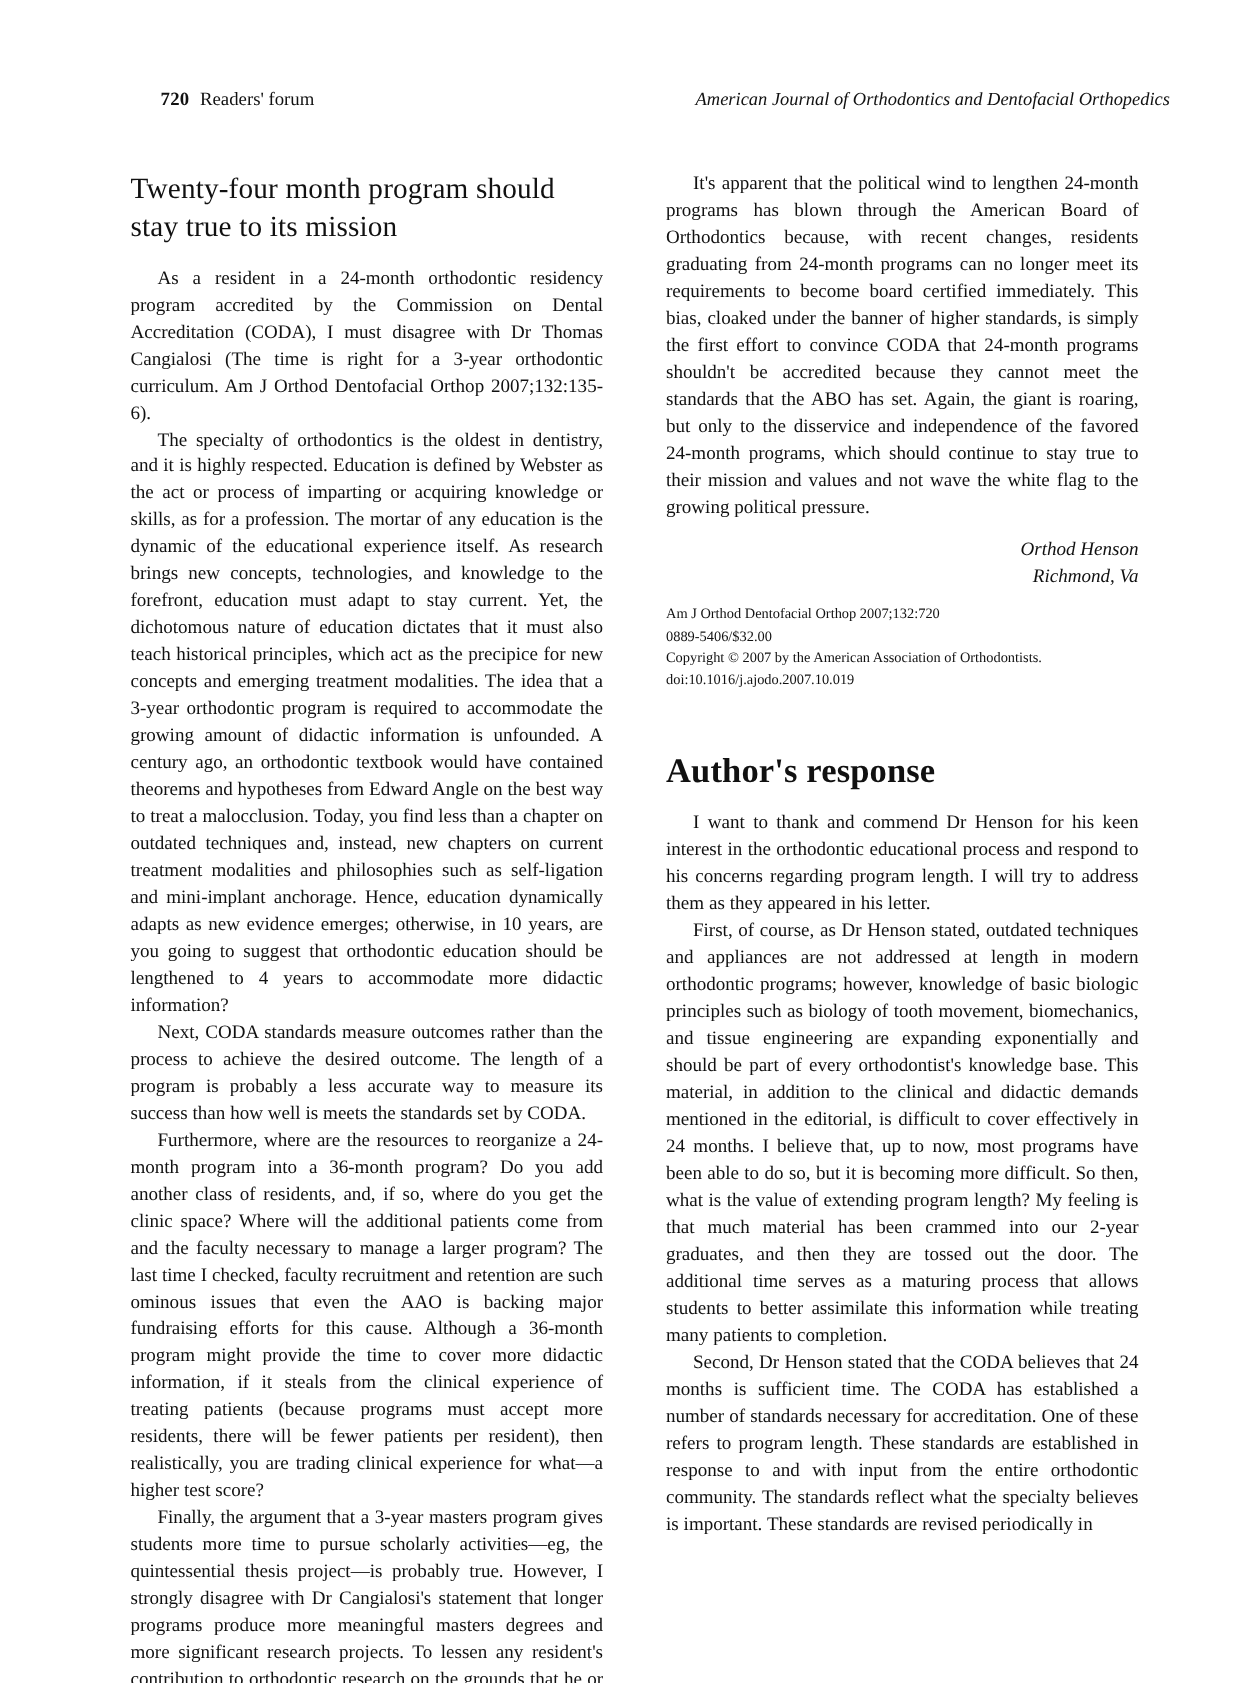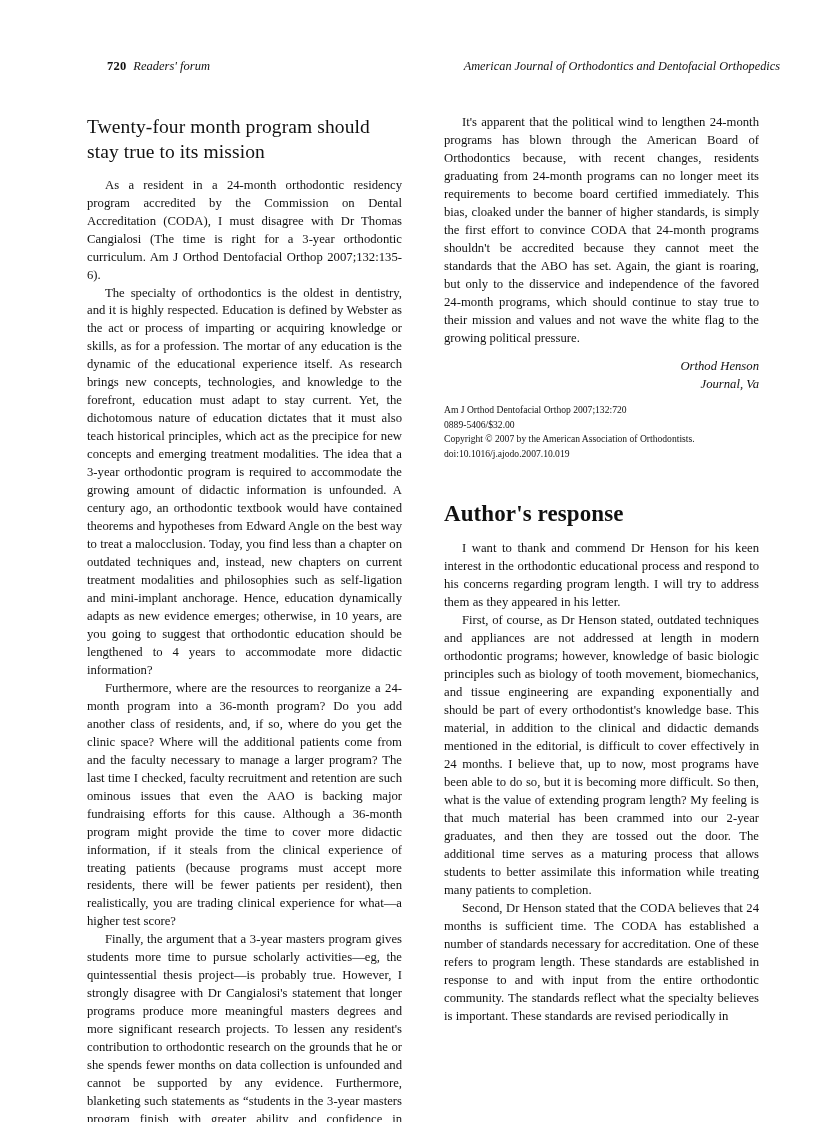--- a/index.html
+++ b/index.html
@@ -33,21 +33,20 @@
     align-items: baseline;
     gap: 7px;
   }
   .rh-folio {
     font-size: 12.5px;
     font-weight: bold;
     letter-spacing: 0.2px;
   }
   .rh-section {
     font-size: 12.5px;
-    font-style: italic;
   }
   .rh-right {
     text-align: right;
     font-style: italic;
     font-size: 12.3px;
     line-height: 1.42;
   }
 
   
   .columns {
@@ -116,30 +115,31 @@
       <div>American Journal of Orthodontics and Dentofacial Orthopedics</div>
     </div>
   </div>
 
   <div class="columns">
 
     <div class="col">
       <h1 class="article-title">Twenty-four month program should stay true to its mission</h1>
       <p class="body">As a resident in a 24-month orthodontic residency program accredited by the Commission on Dental Accreditation (CODA), I must disagree with Dr Thomas Cangialosi (The time is right for a 3-year orthodontic curriculum. Am J Orthod Dentofacial Orthop 2007;132:135-6).</p>
       <p class="body">The specialty of orthodontics is the oldest in dentistry, and it is highly respected. Education is defined by Webster as the act or process of imparting or acquiring knowledge or skills, as for a profession. The mortar of any education is the dynamic of the educational experience itself. As research brings new concepts, technologies, and knowledge to the forefront, education must adapt to stay current. Yet, the dichotomous nature of education dictates that it must also teach historical principles, which act as the precipice for new concepts and emerging treatment modalities. The idea that a 3-year orthodontic program is required to accommodate the growing amount of didactic information is unfounded. A century ago, an orthodontic textbook would have contained theorems and hypotheses from Edward Angle on the best way to treat a malocclusion. Today, you find less than a chapter on outdated techniques and, instead, new chapters on current treatment modalities and philosophies such as self-ligation and mini-implant anchorage. Hence, education dynamically adapts as new evidence emerges; otherwise, in 10 years, are you going to suggest that orthodontic education should be lengthened to 4 years to accommodate more didactic information?</p>
+      <p class="body">Next, CODA standards measure outcomes rather than the process to achieve the desired outcome. The length of a program is probably a less accurate way to measure its success than how well is meets the standards set by CODA.</p>
       <p class="body">Furthermore, where are the resources to reorganize a 24-month program into a 36-month program? Do you add another class of residents, and, if so, where do you get the clinic space? Where will the additional patients come from and the faculty necessary to manage a larger program? The last time I checked, faculty recruitment and retention are such ominous issues that even the AAO is backing major fundraising efforts for this cause. Although a 36-month program might provide the time to cover more didactic information, if it steals from the clinical experience of treating patients (because programs must accept more residents, there will be fewer patients per resident), then realistically, you are trading clinical experience for what—a higher test score?</p>
       <p class="body">Finally, the argument that a 3-year masters program gives students more time to pursue scholarly activities—eg, the quintessential thesis project—is probably true. However, I strongly disagree with Dr Cangialosi's statement that longer programs produce more meaningful masters degrees and more significant research projects. To lessen any resident's contribution to orthodontic research on the grounds that he or she spends fewer months on data collection is unfounded and cannot be supported by any evidence. Furthermore, blanketing such statements as “students in the 3-year masters program finish with greater ability and confidence in diagnosis and treatment planning” cannot be supported by any literature and is empirically false; otherwise, CODA would have already mandated longer residency terms. To say, without knowledge, that my abilities to diagnose and treat a patient are substandard when compared with my peers graduating from longer programs is flatly uneducational.</p>
     </div>
 
     <div class="col">
       <p class="body">It's apparent that the political wind to lengthen 24-month programs has blown through the American Board of Orthodontics because, with recent changes, residents graduating from 24-month programs can no longer meet its requirements to become board certified immediately. This bias, cloaked under the banner of higher standards, is simply the first effort to convince CODA that 24-month programs shouldn't be accredited because they cannot meet the standards that the ABO has set. Again, the giant is roaring, but only to the disservice and independence of the favored 24-month programs, which should continue to stay true to their mission and values and not wave the white flag to the growing political pressure.</p>
 
       <div class="signature">
         <div>Orthod Henson</div>
-        <div>Journal, Va</div>
+        <div>Richmond, Va</div>
       </div>
 
       <div class="citation">
         <div>Am J Orthod Dentofacial Orthop 2007;132:720</div>
         <div>0889-5406/$32.00</div>
         <div>Copyright © 2007 by the American Association of Orthodontists.</div>
         <div>doi:10.1016/j.ajodo.2007.10.019</div>
       </div>
 
       <h2 class="response-title">Author's response</h2>

